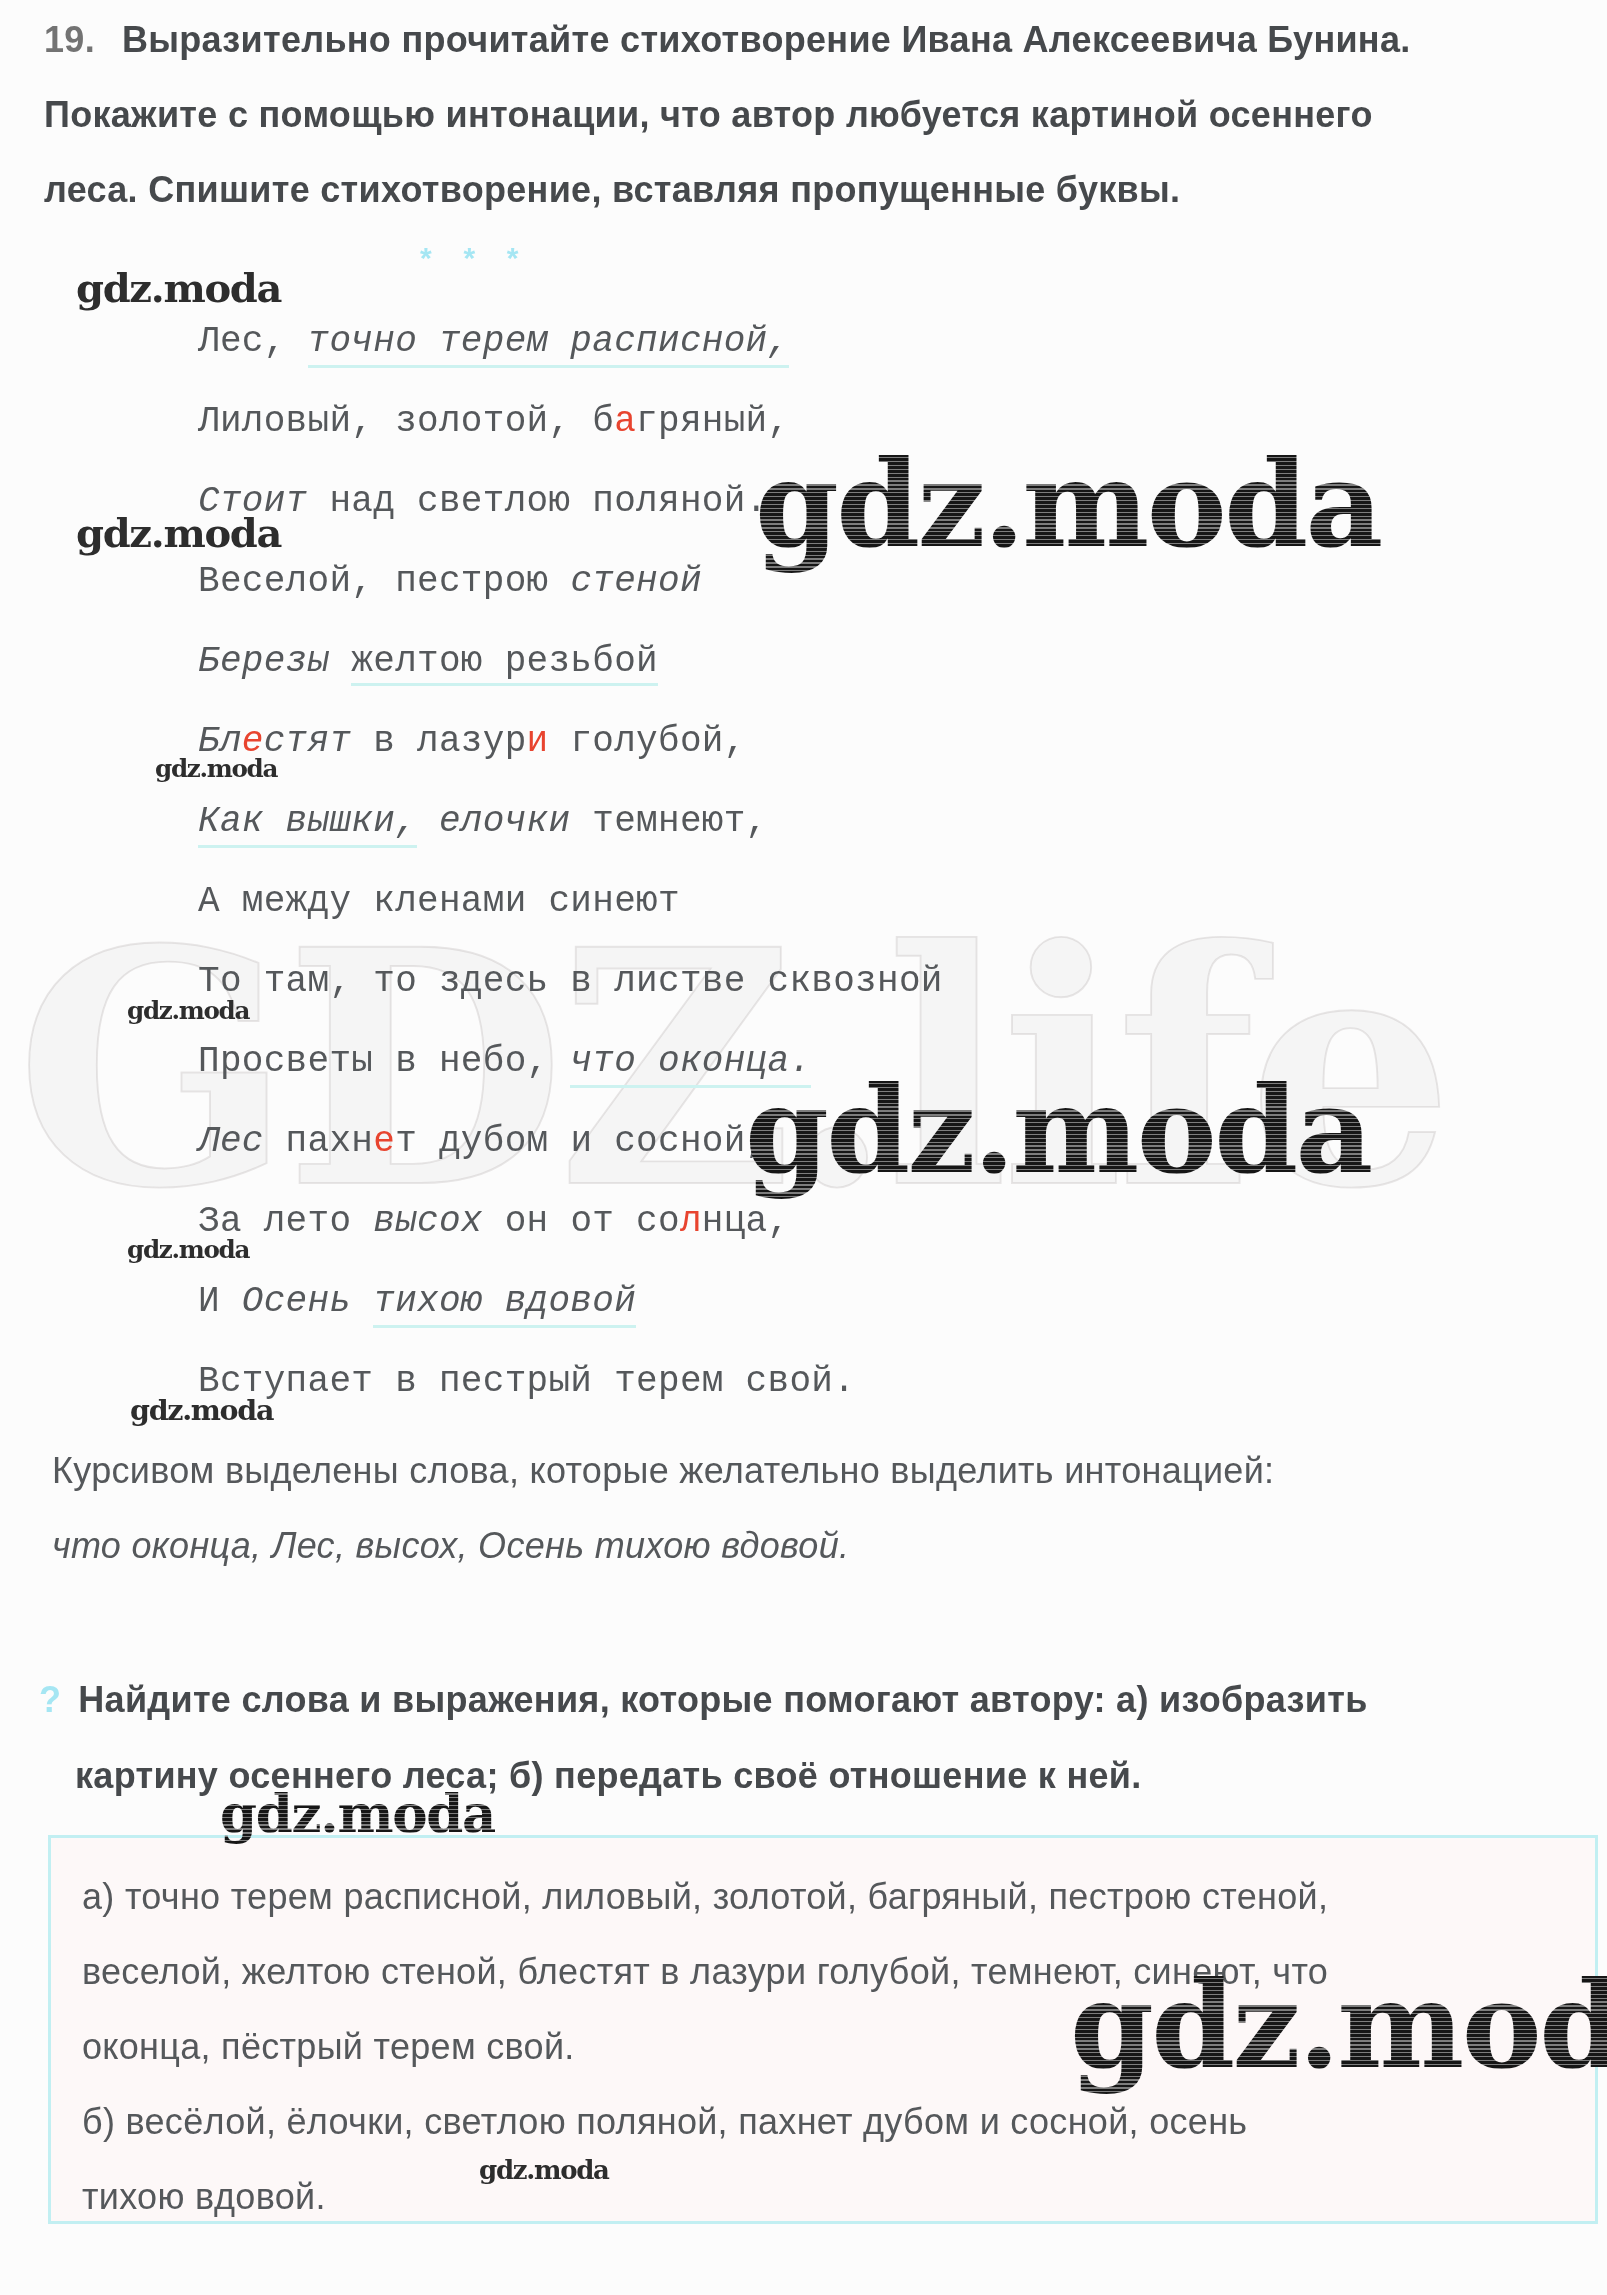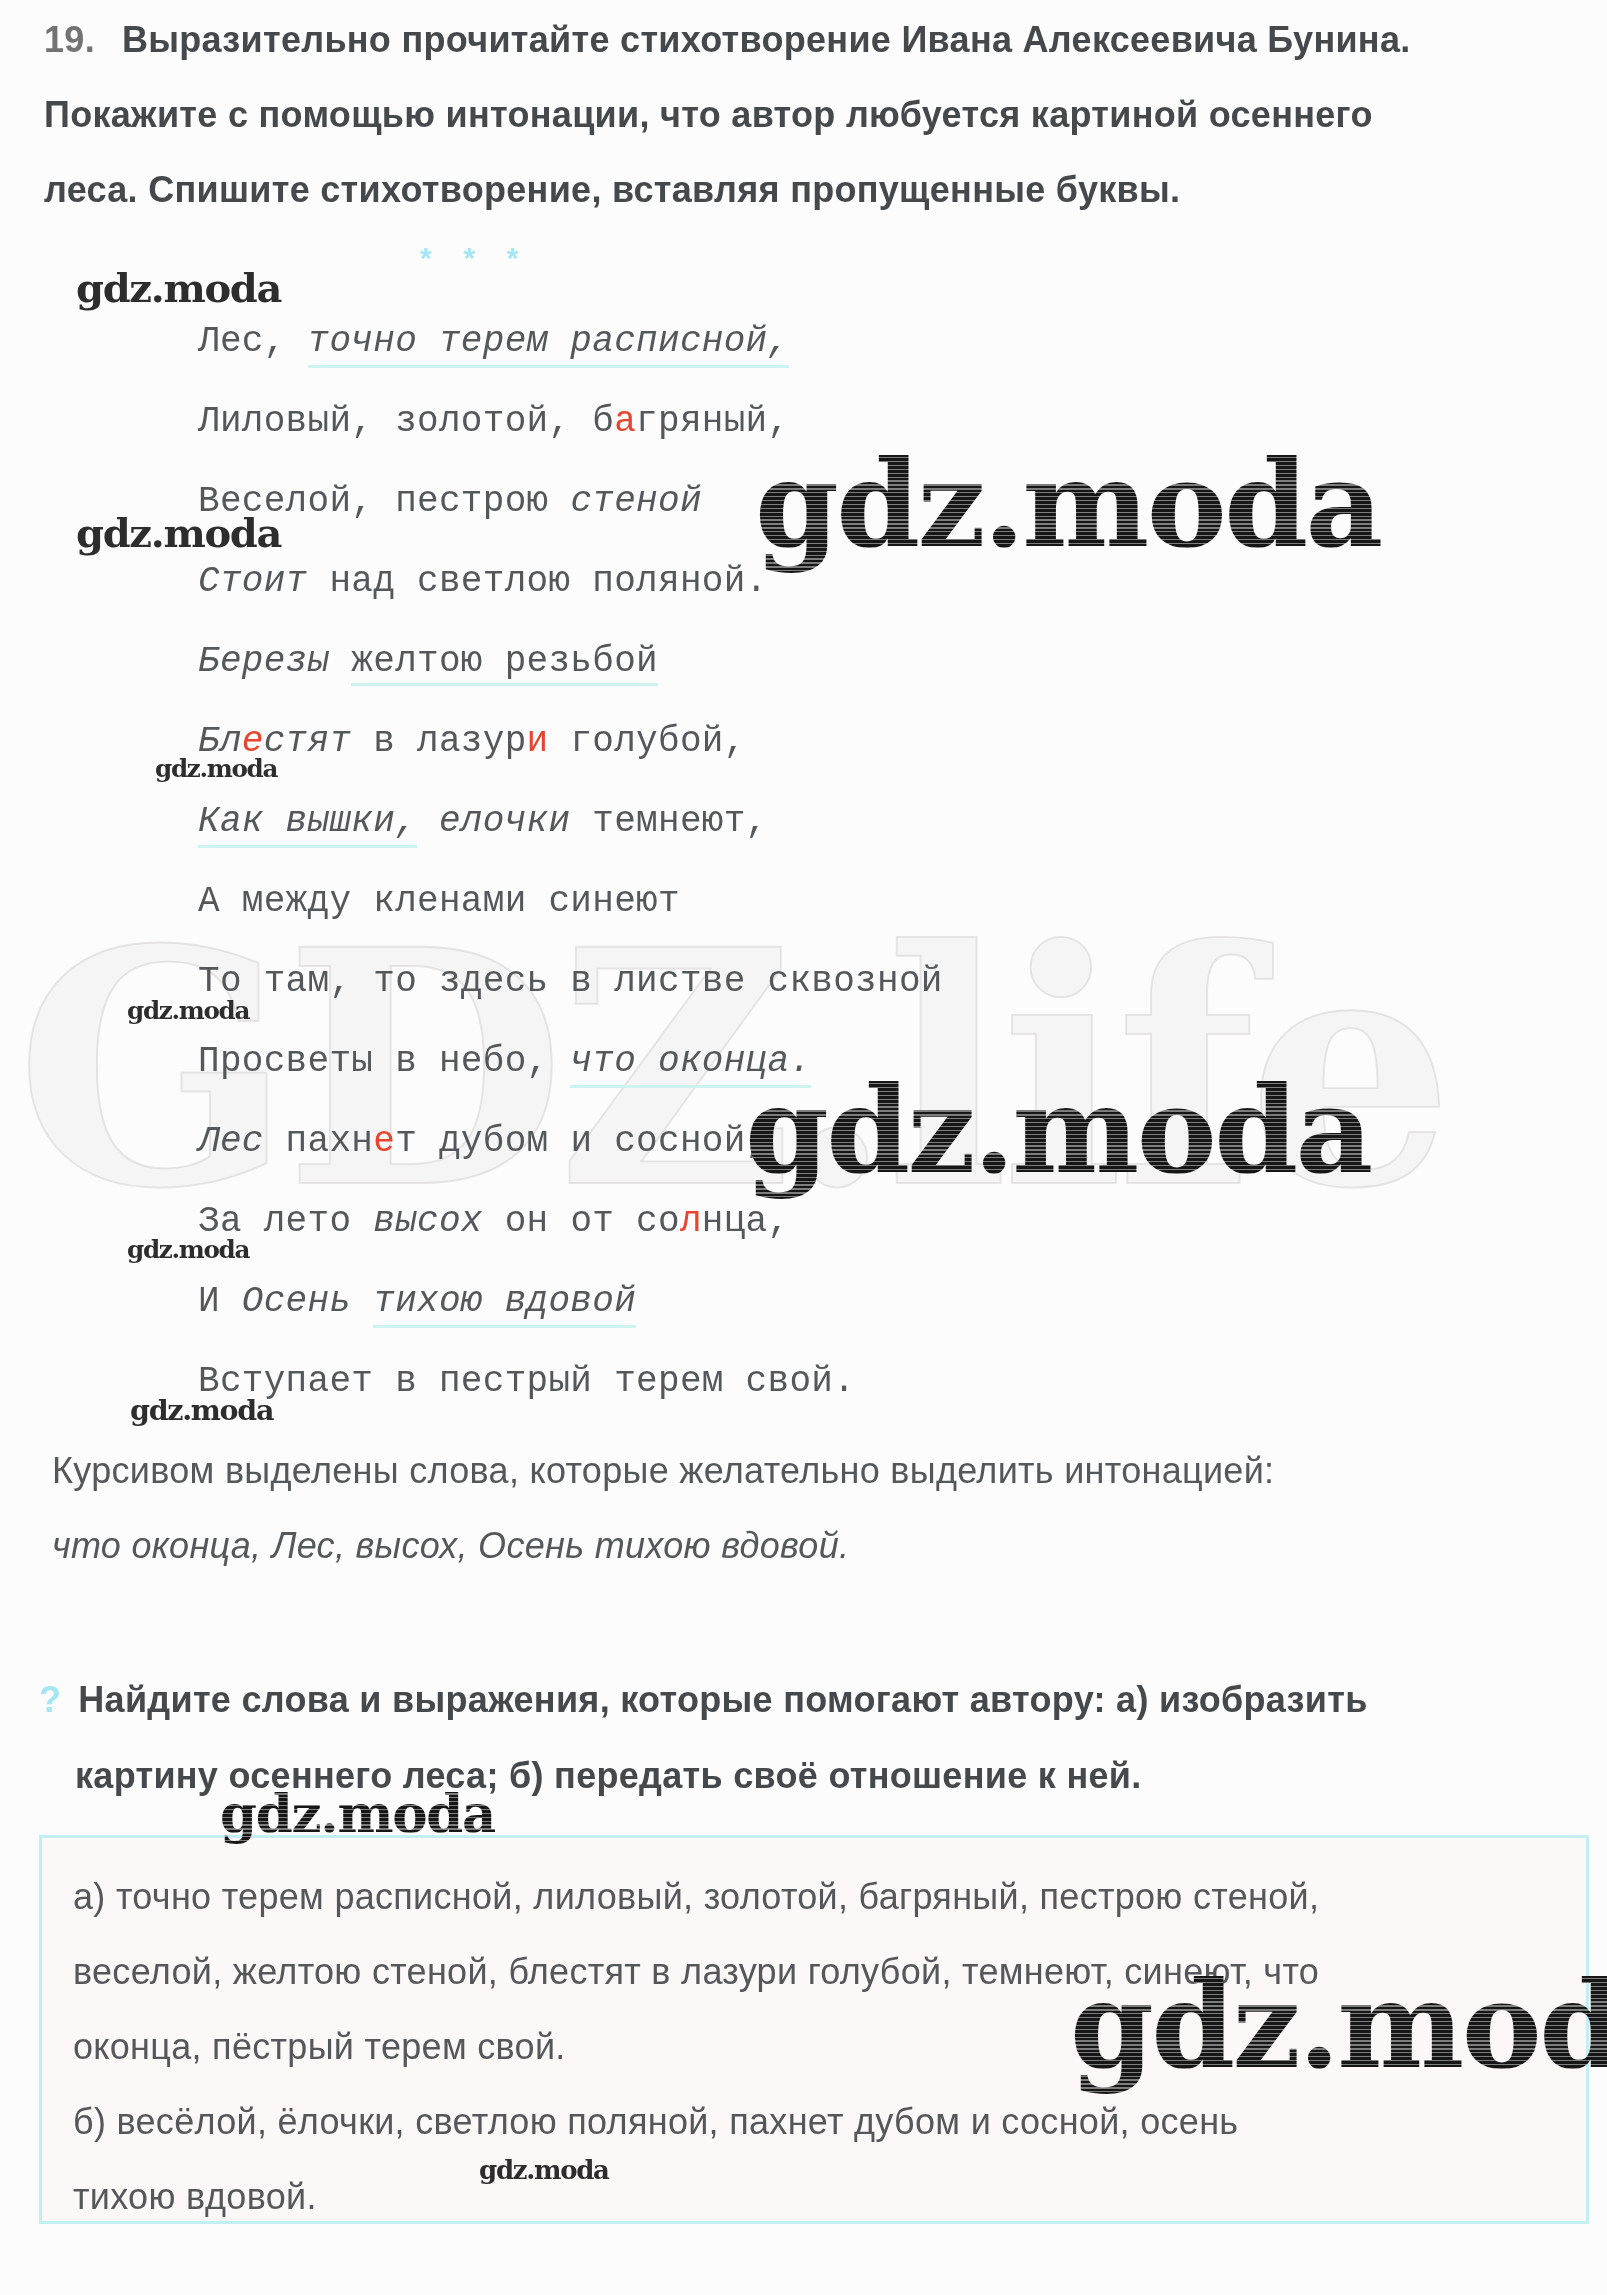--- a/index.html
+++ b/index.html
@@ -25,21 +25,21 @@
   .iu { font-style:italic; border-bottom:3.9px solid #cdf2f0; padding-bottom:2.6px; }
   
   .note { left:44px; top:1450px; z-index:2; }
   .note .nline { height:75px; white-space:nowrap;margin-left:8px; }
   .question { left:39px; top:1679px; font-weight:bold; color:#46494c; z-index:2; }
   .question .qline { height:76px; white-space:nowrap; }
   .qmark { color:#a5e6f3; margin-right:17px; }
   .qindent { margin-left:36px; }
   
   .ansbox {
-    left:39px; top:1835px; width:1550px; height:389px;
+    left:48px; top:1835px; width:1550px; height:389px;
     border:3.2px solid #c2eff2; background:#fdf8f8; box-sizing:border-box;
     padding:38px 0 0 31px; z-index:1;
   }
   .ansbox .aline { height:75px; white-space:nowrap; }
   
   .wm {
     position:absolute; font-family:"DejaVu Serif", serif; font-weight:bold;
     color:#2d2d2d; white-space:nowrap; z-index:3; letter-spacing:-1.3px;
   }
   @supports (-webkit-background-clip: text) {
@@ -77,22 +77,22 @@
   <div class="hline"><span class="num">19.</span><span>Выразительно прочитайте стихотворение Ивана Алексеевича Бунина.</span></div>
   <div class="hline"><span>Покажите с помощью интонации, что автор любуется картиной осеннего</span></div>
   <div class="hline"><span>леса. Спишите стихотворение, вставляя пропущенные буквы.</span></div>
 </div>
 
 <div class="abs sep">* * *</div>
 
 <div class="abs poem">
   <div class="pline"><span>Лес, </span><span class="iu">точно терем расписной,</span></div>
   <div class="pline"><span>Лиловый, золотой, б</span><span class="r">а</span><span>гряный,</span></div>
+  <div class="pline"><span class="i">Стоит</span><span> над светлою поляной.</span></div>
   <div class="pline"><span>Веселой, пестрою </span><span class="i">стеной</span></div>
-  <div class="pline"><span class="i">Стоит</span><span> над светлою поляной.</span></div>
   <div class="pline"><span class="i">Березы </span><span class="u">желтою резьбой</span></div>
   <div class="pline"><span class="i">Бл</span><span class="ir">е</span><span class="i">стят</span><span> в лазур</span><span class="r">и</span><span> голубой,</span></div>
   <div class="pline"><span class="iu">Как вышки,</span><span class="i"> елочки</span><span> темнеют,</span></div>
   <div class="pline"><span>А между кленами синеют</span></div>
   <div class="pline"><span>То там, то здесь в листве сквозной</span></div>
   <div class="pline"><span>Просветы в небо, </span><span class="iu">что оконца.</span></div>
   <div class="pline"><span class="i">Лес</span><span> пахн</span><span class="r">е</span><span>т дубом и сосной,</span></div>
   <div class="pline"><span>За лето </span><span class="i">высох</span><span> он от со</span><span class="r">л</span><span>нца,</span></div>
   <div class="pline"><span>И </span><span class="i">Осень </span><span class="iu">тихою вдовой</span></div>
   <div class="pline"><span>Вступает в пестрый терем свой.</span></div>

